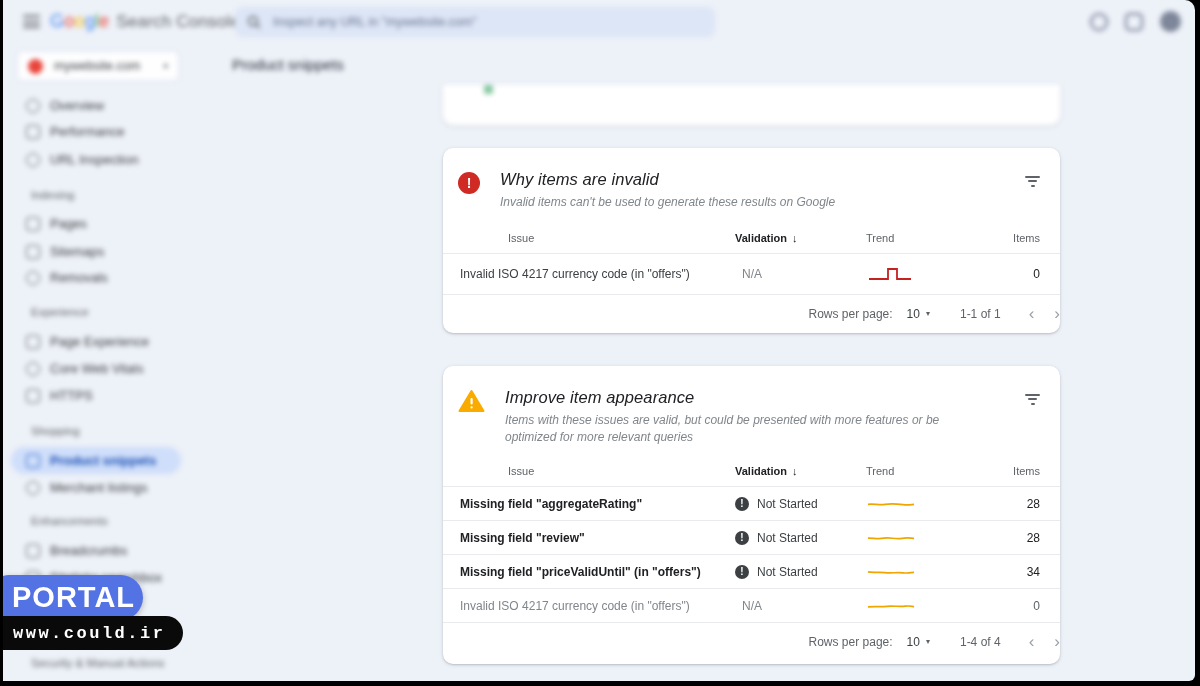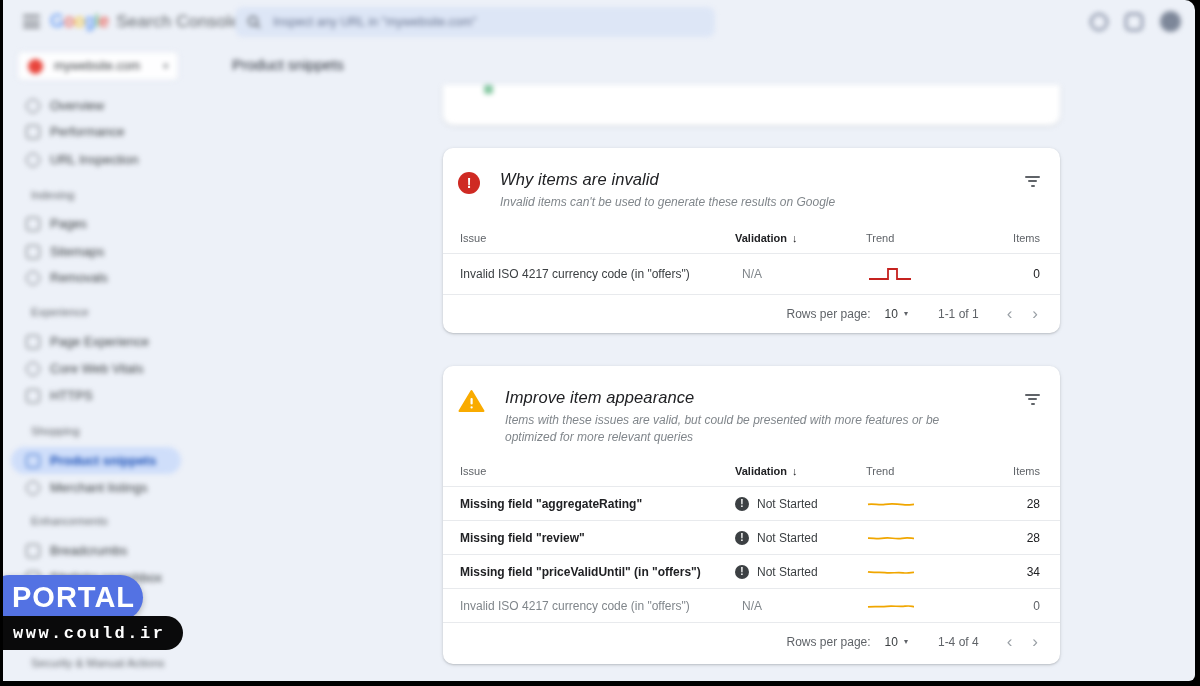--- a/index.html
+++ b/index.html
@@ -72,42 +72,42 @@
   .card-sub { color:#80868b; font-size:12px; margin-top:5px; line-height:17px; max-width:478px; }
   .filter-ico { margin-left:auto; margin-top:6px; width:15px; height:12px; display:flex;
     flex-direction:column; align-items:center; gap:2.6px; cursor:pointer; }
   .filter-ico i { display:block; height:1.8px; background:#5f6368; border-radius:1px; }
   .filter-ico i:nth-child(1){width:15px} .filter-ico i:nth-child(2){width:9px} .filter-ico i:nth-child(3){width:4px}
 
   .tgrid { display:grid; grid-template-columns:292px 131px 120px 1fr; align-items:center; }
   .thead { height:32px; border-bottom:1px solid #e8eaed; color:#5f6368; font-size:11px; }
   .card-invalid .thead { margin-top:11px; }
   .card-improve .thead { margin-top:9px; }
-  .th-issue { padding-left:17px; }
+  .th-issue { padding-left:17px;margin-left:48px; }
   .th-validation { color:#202124; font-weight:700; }
   .sort-arrow { font-weight:400; margin-left:5px; color:#202124; font-size:11px; }
   .th-items { text-align:right; padding-right:20px; }
 
   .trow { border-bottom:1px solid #e8eaed; font-size:12px; color:#3c4043; }
   .card-invalid .trow { height:41px; }
   .card-improve .trow { height:34px; }
   .td-issue { padding-left:17px; }
   .trow.strong .td-issue { color:#202124; font-weight:600; }
   .trow.dim .td-issue { color:#80868b; }
   .td-na { color:#80868b; padding-left:7px; }
   .badge { display:flex; align-items:center; }
   .badge-dot { width:14px; height:14px; border-radius:50%; background:#3c4043; color:#fff;
     font-size:10px; font-weight:bold; text-align:center; line-height:14px; flex:none; }
   .badge-label { margin-left:8px; color:#3c4043; }
   .td-trend svg { display:block; margin-left:1px; }
   .td-items { text-align:right; padding-right:20px; color:#202124; }
   .trow.dim .td-items { color:#5f6368; }
 
   .tfoot { display:flex; align-items:center; justify-content:flex-end; color:#5f6368;
-    font-size:12px; padding-right:22px; }
+    font-size:12px; }
   .card-invalid .tfoot { height:37px; }
   .card-improve .tfoot { height:37px; }
   .rpp-value { margin-left:14px; color:#3c4043; }
   .rpp-caret { margin-left:6px; font-size:8px; color:#5f6368; cursor:pointer; }
   .range { margin-left:30px; }
   .pg { margin-left:28px; font-size:17px; color:#9aa0a6; cursor:pointer; line-height:1; }
   .pg.next { margin-left:20px; }
 
   
   .wm-blue { position:absolute; left:-16px; top:575px; width:156px; height:45px;

